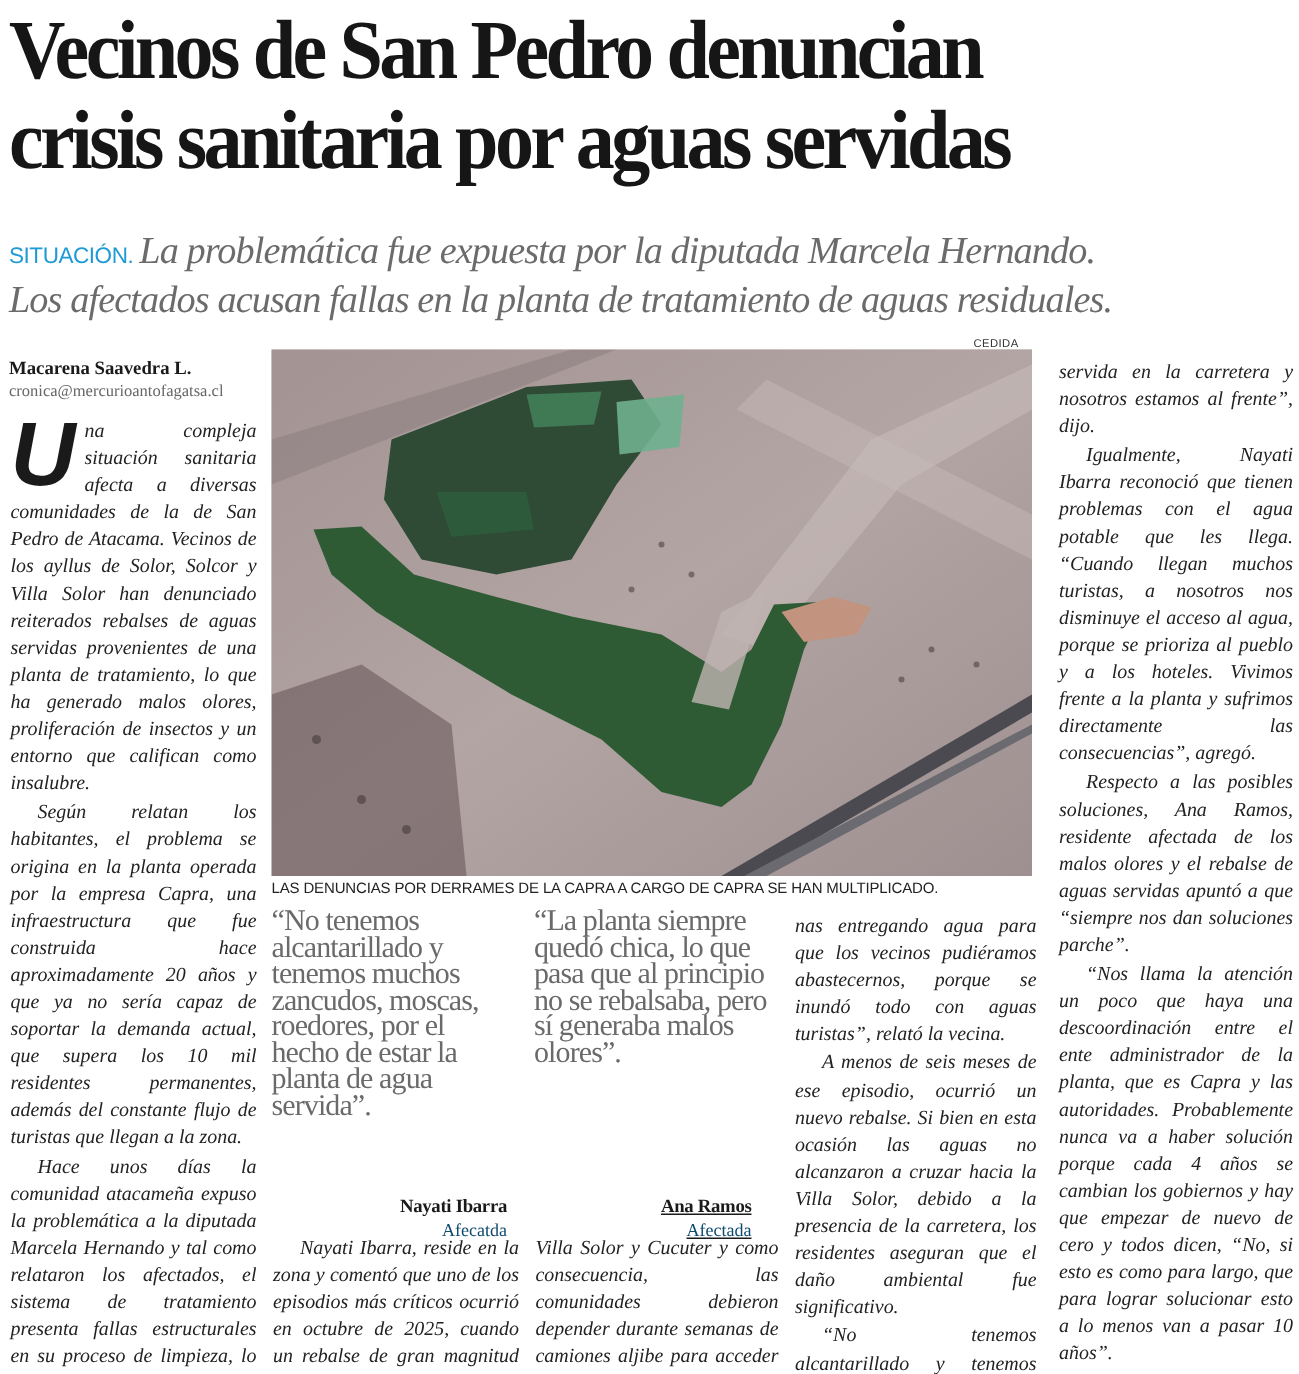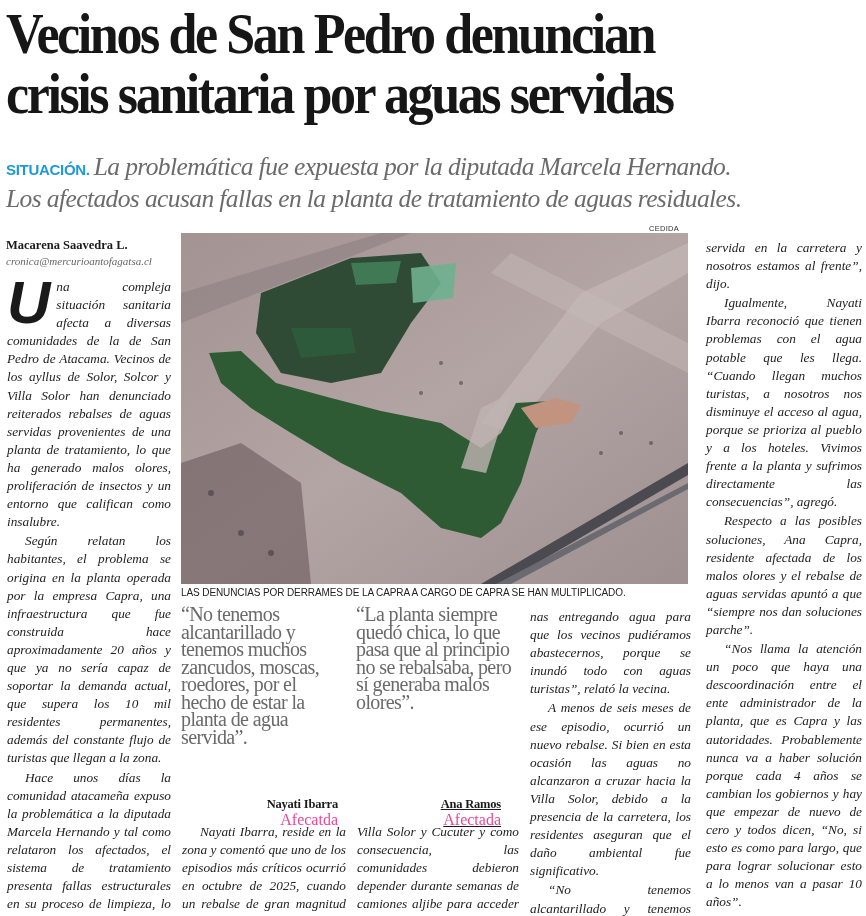--- a/index.html
+++ b/index.html
@@ -15,33 +15,33 @@
   }
   .headline .line { display: block; }
 
   .deck {
     position: absolute; left: 6px; top: 152px; width: 860px;
     font-family: "Liberation Serif", serif; font-style: italic;
     font-size: 25.5px; line-height: 29px; color: #6b6b6b;
     letter-spacing: -0.6px; white-space: nowrap;
   }
   .deck .kicker {
-    font-family: "Liberation Sans", sans-serif; font-style: normal; font-weight: bold;
+    font-family: "Liberation Sans", sans-serif; font-style: normal; font-weight: normal;
     font-size: 15px; color: #1e9ad6; letter-spacing: -0.3px; margin-right: 4px;
   }
   .deck .line { display: block; }
 
   .col { position: absolute; font-size: 13.3px; line-height: 18.1px; color: #222; text-align: justify; }
   .col p { margin: 1px; font-style: italic; }
   .col p + p { text-indent: 18px; }
   .col .ind { text-indent: 18px; }
 
   .byline { position: absolute; left: 6px; top: 237px; width: 170px; }
   .byline .name { font-weight: bold; font-size: 12.5px; line-height: 16px; color: #1a1a1a; }
-  .byline .email { font-style: italic; font-size: 11px; line-height: 16px; color: #666; }
+  .byline .email { font-size: 11px; line-height: 16px; color: #666; }
 
   .col1 { left: 6px; top: 277px; width: 166px; }
   .dropcap {
     float: left; font-family: "Liberation Sans", sans-serif; font-weight: bold;
     font-size: 60px; line-height: 46px; height: 50px; margin: 2px 6px 0 0; color: #1a1a1a;
   }
 
   .photo-credit {
     position: absolute; left: 640px; top: 224px; width: 48px; text-align: center;
     font-family: "Liberation Sans", sans-serif; font-size: 7.5px; color: #333; letter-spacing: 0.3px;
@@ -59,21 +59,21 @@
 
   .pullquote {
     position: absolute; top: 606px; width: 162px;
     font-family: "Liberation Serif", serif; font-size: 20px; line-height: 17.5px;
     color: #6a6a6a; letter-spacing: -0.6px;
   }
   .pq1 { left: 181px; }
   .pq2 { left: 356px; }
   .pq-attrib { position: absolute; top: 774px; width: 162px; text-align: right; }
   .pq-attrib .who { font-weight: bold; font-size: 12.5px; line-height: 16px; color: #1a1a1a; letter-spacing: -0.2px; margin-top: 22px; }
-  .pq-attrib .role { font-size: 16px; line-height: 16px; color: #ec4899; }
+  .pq-attrib .role { font-size: 12px; line-height: 16px; color: #0c4a6e; }
   .pa1 { left: 176px; }
   .pa2 { left: 339px; text-decoration: underline; }
 
   .col2 { left: 181px; top: 822px; width: 166px; }
   .col3 { left: 356px; top: 822px; width: 164px; }
   .col4 { left: 529px; top: 607px; width: 163px; }
   .col5 { left: 705px; top: 238px; width: 158px; }
 </style>
 </head>
 <body>
@@ -161,16 +161,16 @@
 
 <div class="col col4">
   <p>nas entregando agua para que los vecinos pudiéramos abastecernos, porque se inundó todo con aguas turistas”, relató la vecina.</p>
   <p>A menos de seis meses de ese episodio, ocurrió un nuevo rebalse. Si bien en esta ocasión las aguas no alcanzaron a cruzar hacia la Villa Solor, debido a la presencia de la carretera, los residentes aseguran que el daño ambiental fue significativo.</p>
   <p>“No tenemos alcantarillado y tenemos muchos zancudos, moscas, roedores, por el hecho de estar la planta de agua</p>
 </div>
 
 <div class="col col5">
   <p>servida en la carretera y nosotros estamos al frente”, dijo.</p>
   <p>Igualmente, Nayati Ibarra reconoció que tienen problemas con el agua potable que les llega. “Cuando llegan muchos turistas, a nosotros nos disminuye el acceso al agua, porque se prioriza al pueblo y a los hoteles. Vivimos frente a la planta y sufrimos directamente las consecuencias”, agregó.</p>
-  <p>Respecto a las posibles soluciones, Ana Capra, residente afectada de los malos olores y el rebalse de aguas servidas apuntó a que “siempre nos dan soluciones parche”.</p>
+  <p>Respecto a las posibles soluciones, Ana Ramos, residente afectada de los malos olores y el rebalse de aguas servidas apuntó a que “siempre nos dan soluciones parche”.</p>
   <p>“Nos llama la atención un poco que haya una descoordinación entre el ente administrador de la planta, que es Capra y las autoridades. Probablemente nunca va a haber solución porque cada 4 años se cambian los gobiernos y hay que empezar de nuevo de cero y todos dicen, “No, si esto es como para largo, que para lograr solucionar esto a lo menos van a pasar 10 años”.</p>
   <p><span>“La planta siempre quedó chica, lo que pasa que al principio no se rebalsaba, pero sí generaba malos olores. Se han hecho denuncias, en el 2019 igual hubo un rebalse grande y se puso un recurso de protección por parte de la comunidad atacameña, pero al final todo ha quedado ahí, como que no es suficiente”, cerró Ramos.</span></p>
 </div>
 
 </body></html>

